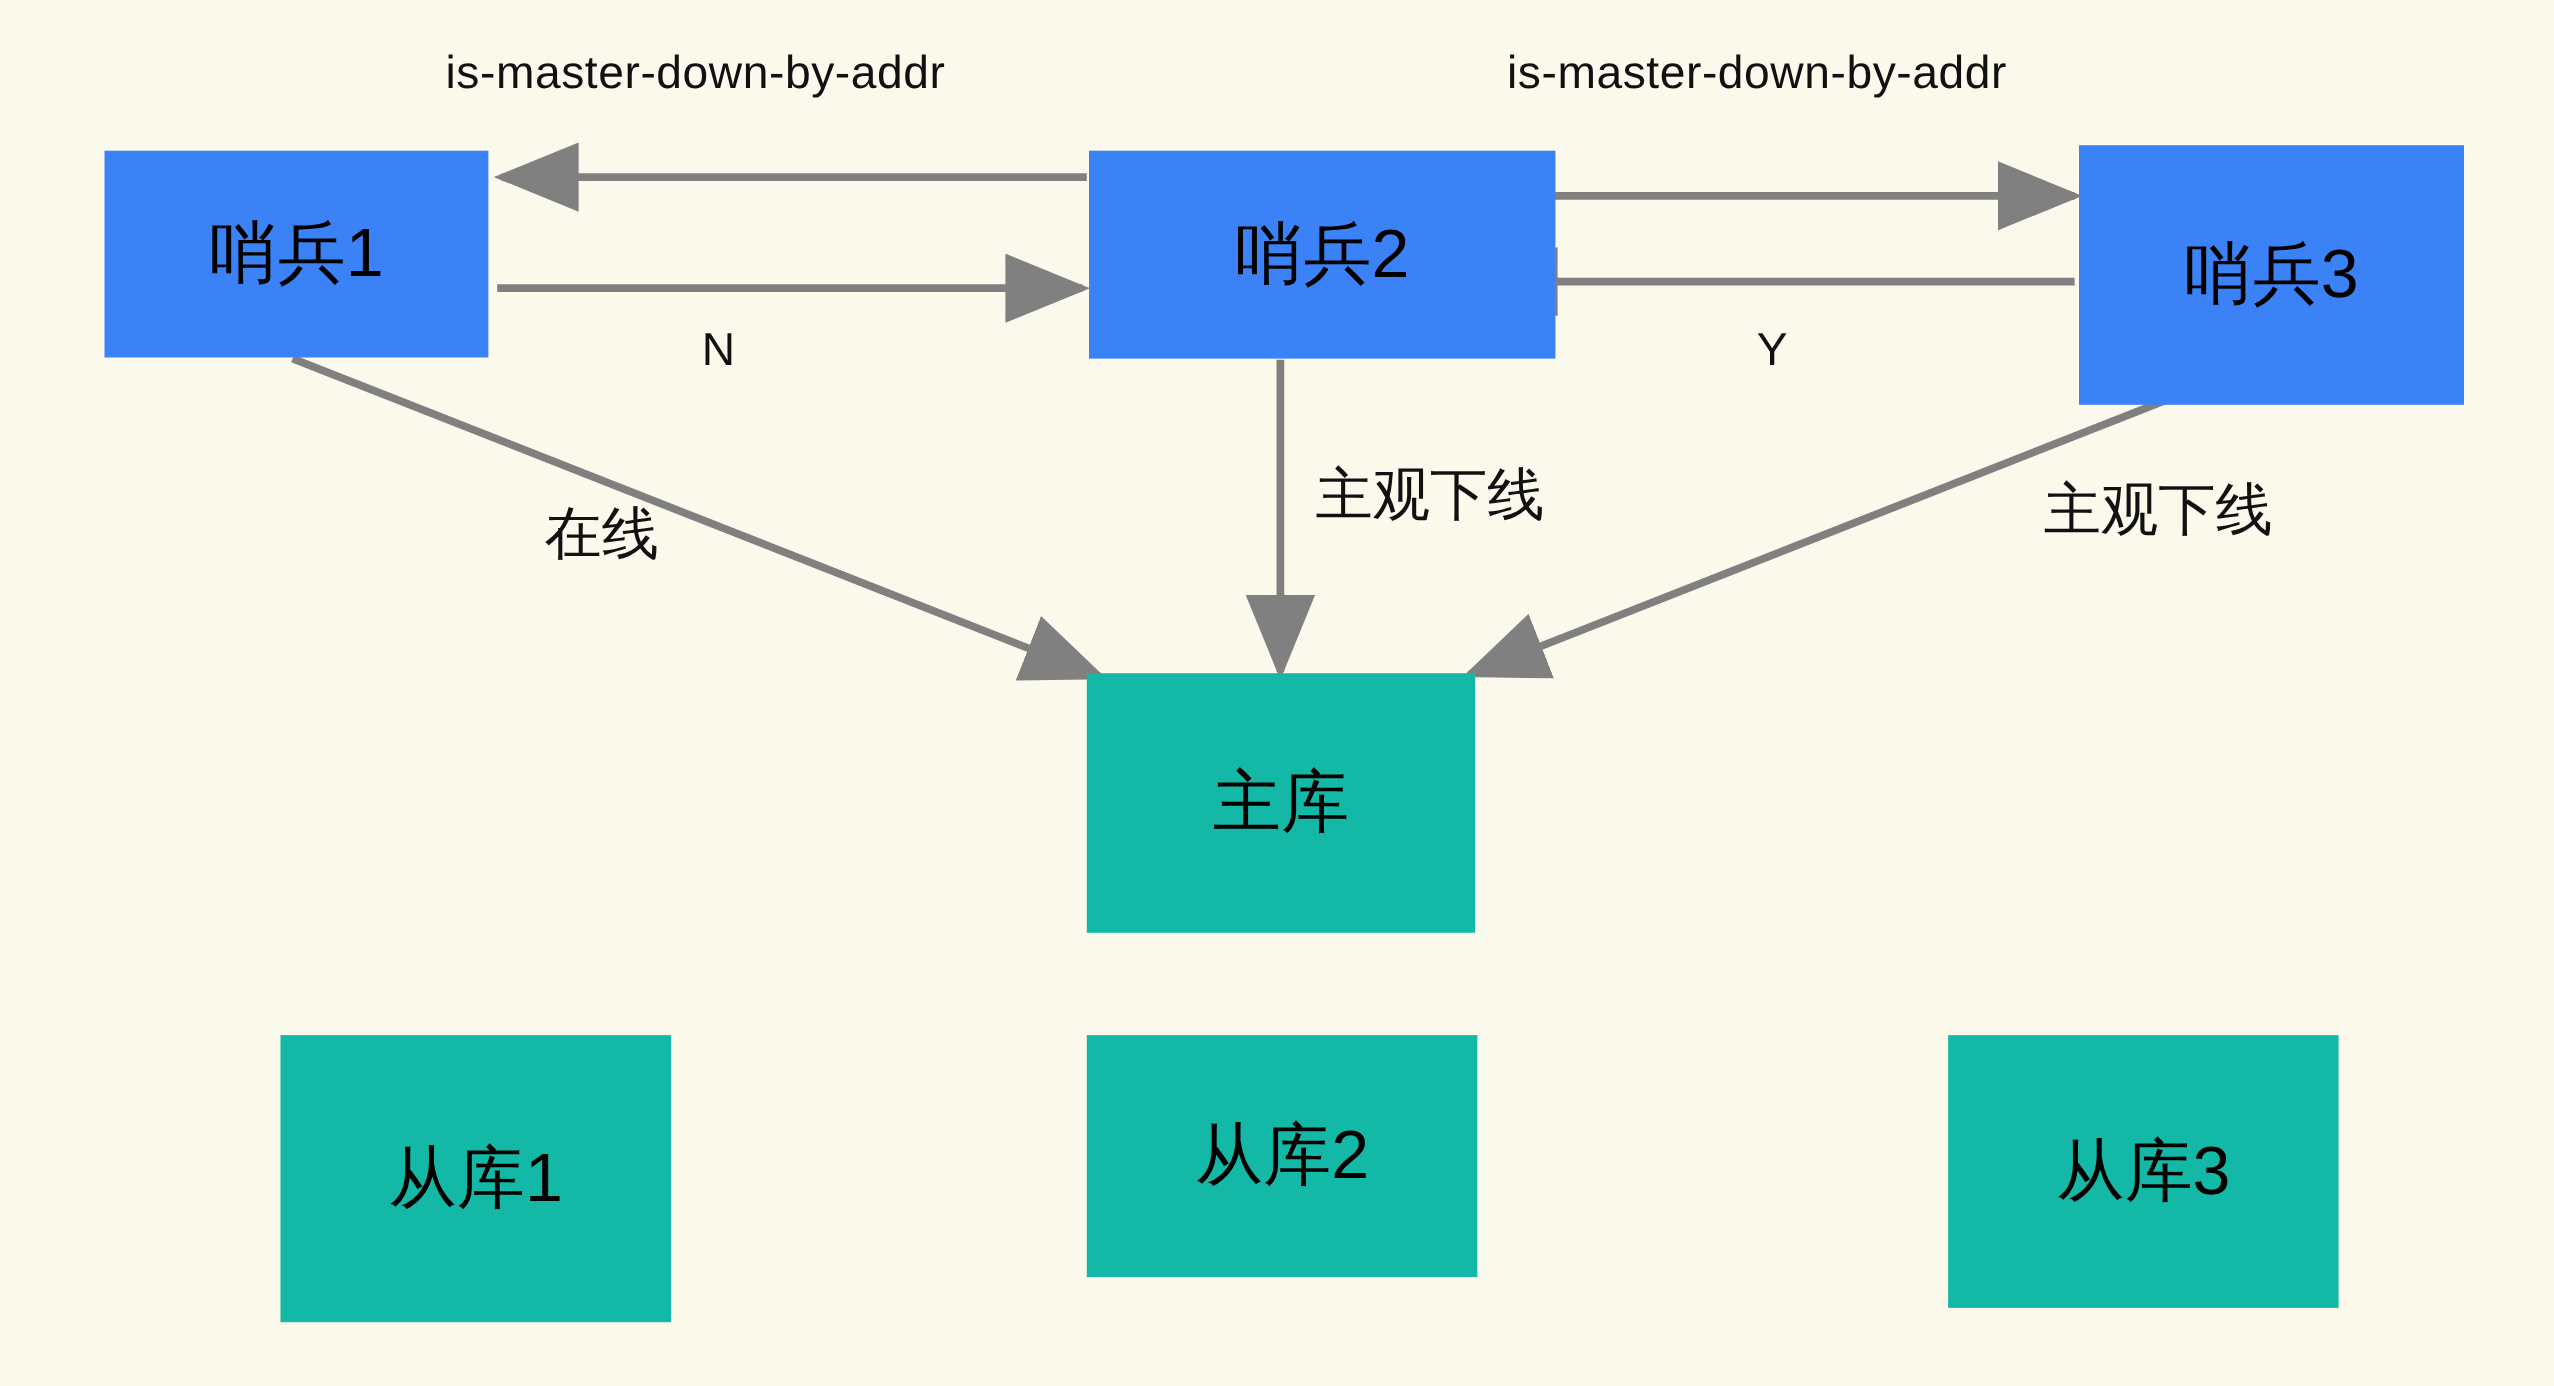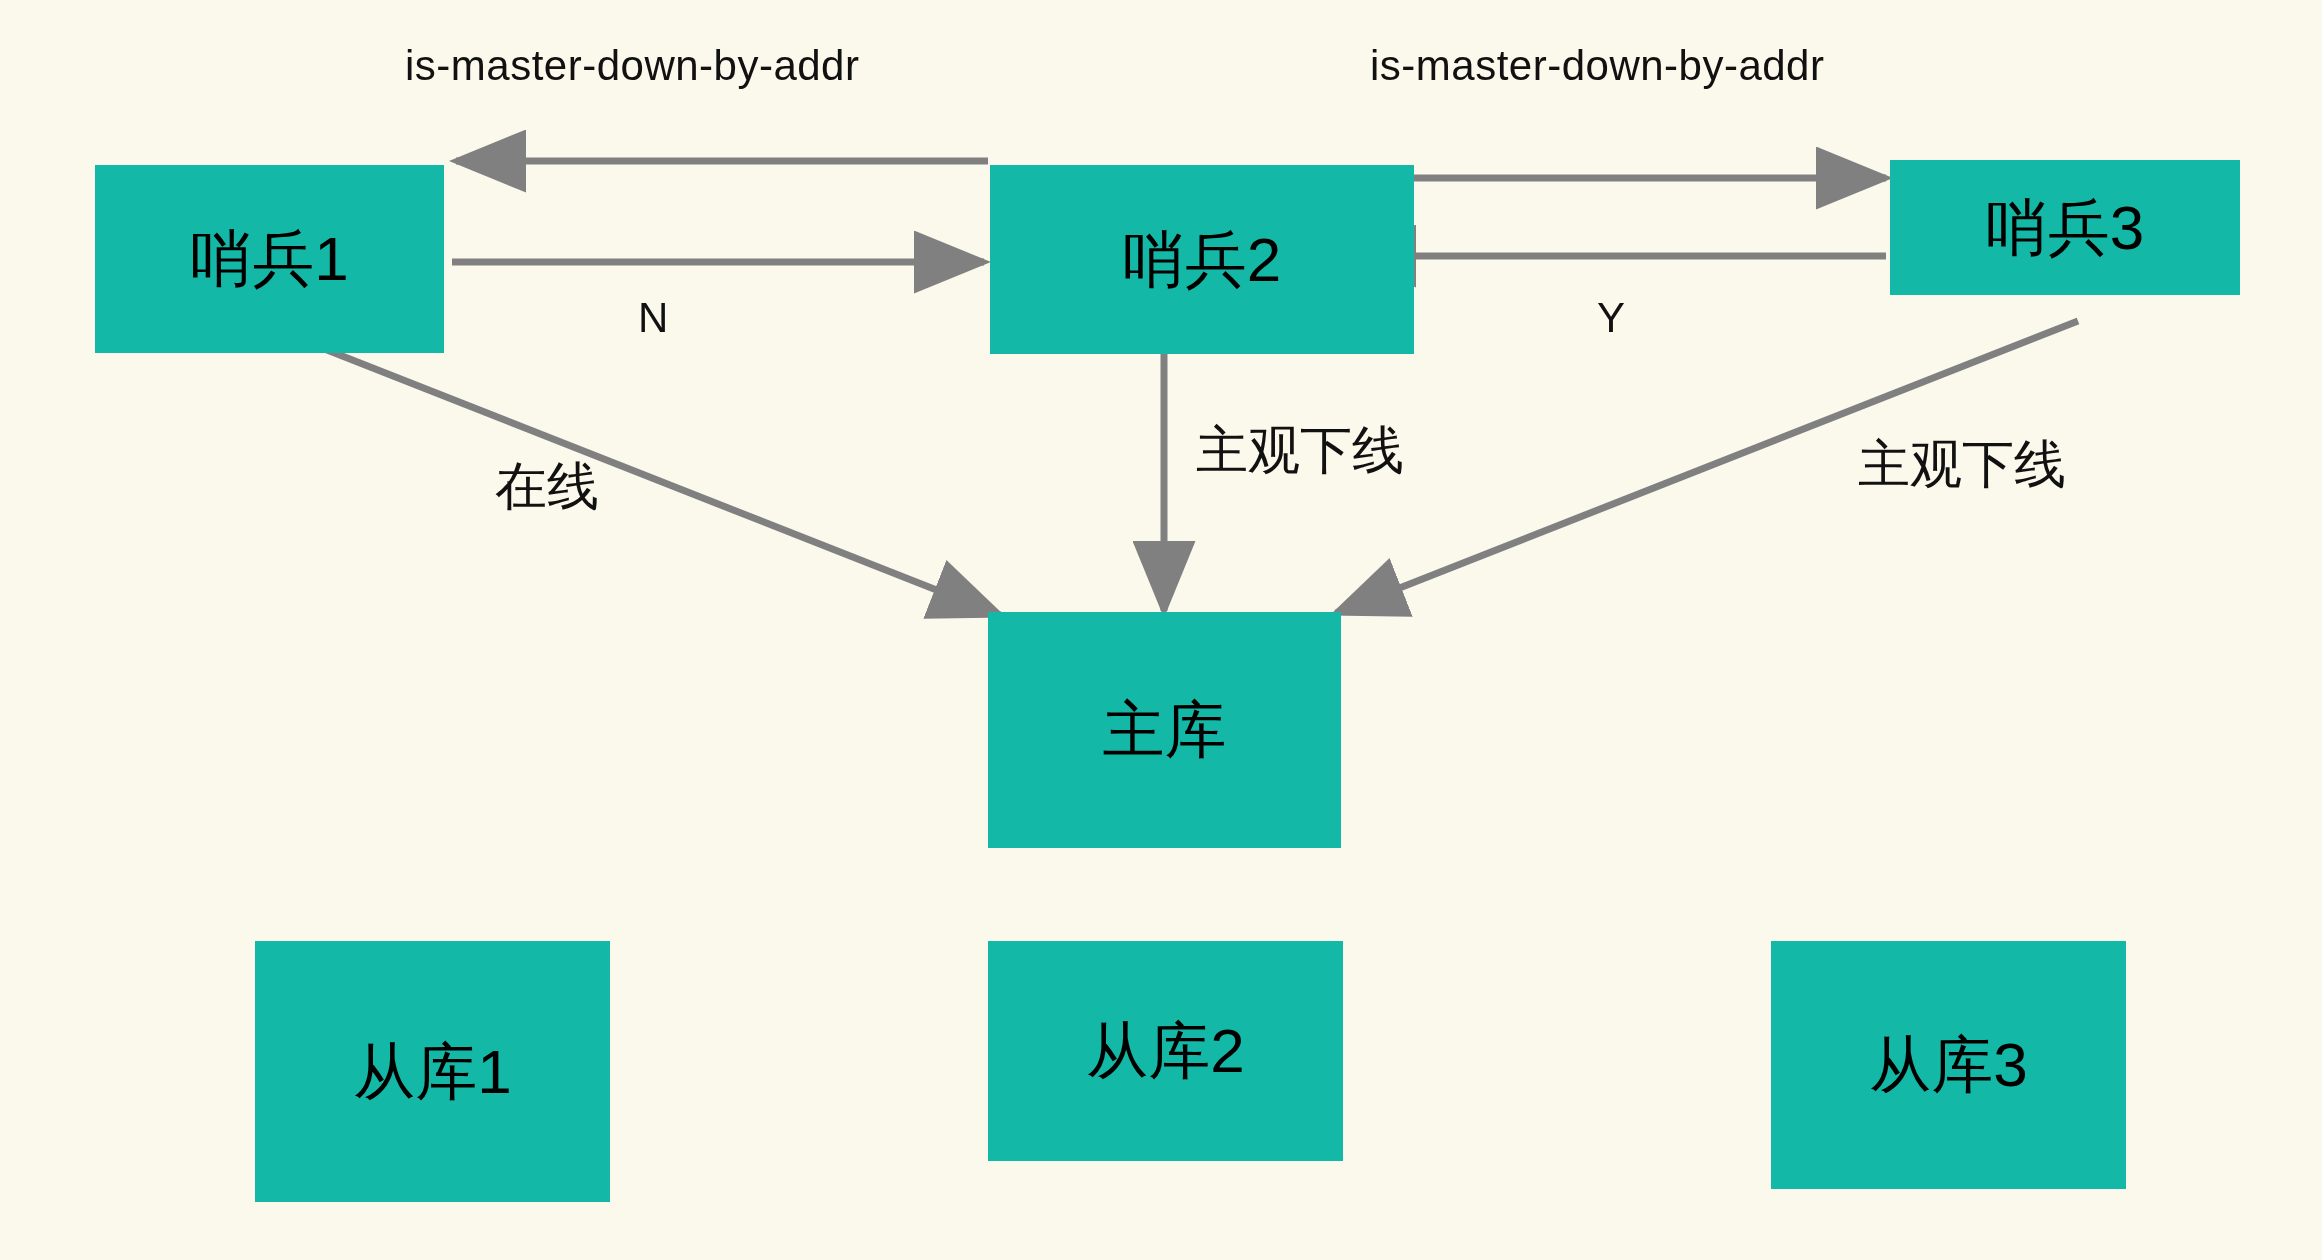--- a/index.html
+++ b/index.html
@@ -24,22 +24,21 @@
     align-items: center;
     justify-content: center;
     color: #000000;
     font-size: 62px;
     font-weight: 400;
     line-height: 1;
     letter-spacing: 0px;
     white-space: nowrap;
   }
   .node.sentinel {
-    background: #14b8a6;
-    margin-top: 28px;
+    background: #3b82f6;
   }
   .node.db {
     background: #14b8a6;
   }
   .edge-label {
     position: absolute;
     color: #111111;
     font-size: 52px;
     line-height: 1;
     white-space: nowrap;
@@ -85,21 +84,21 @@
   </svg>
 
   <div class="node sentinel" style="left:95px; top:137px; width:349px; height:188px;">
     <span>哨兵1</span>
   </div>
 
   <div class="node sentinel" style="left:990px; top:137px; width:424px; height:189px;">
     <span>哨兵2</span>
   </div>
 
-  <div class="node sentinel" style="left:1890px; top:132px; width:350px; height:135px;">
+  <div class="node sentinel" style="left:1890px; top:132px; width:350px; height:236px;">
     <span>哨兵3</span>
   </div>
 
   <div class="node db" style="left:988px; top:612px; width:353px; height:236px;">
     <span>主库</span>
   </div>
 
   <div class="node db" style="left:255px; top:941px; width:355px; height:261px;">
     <span>从库1</span>
   </div>

